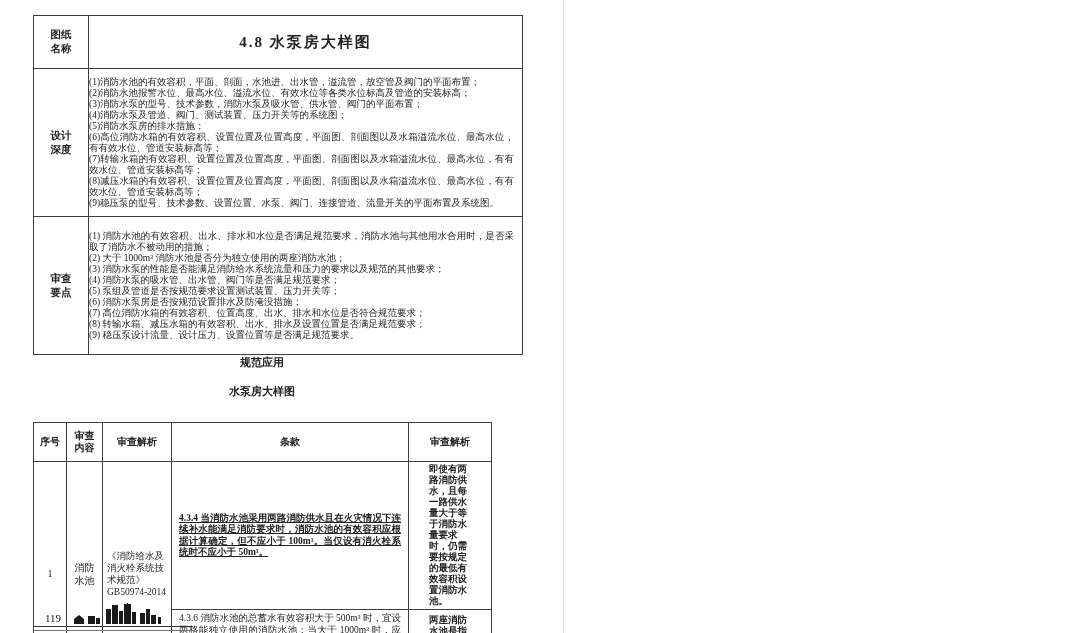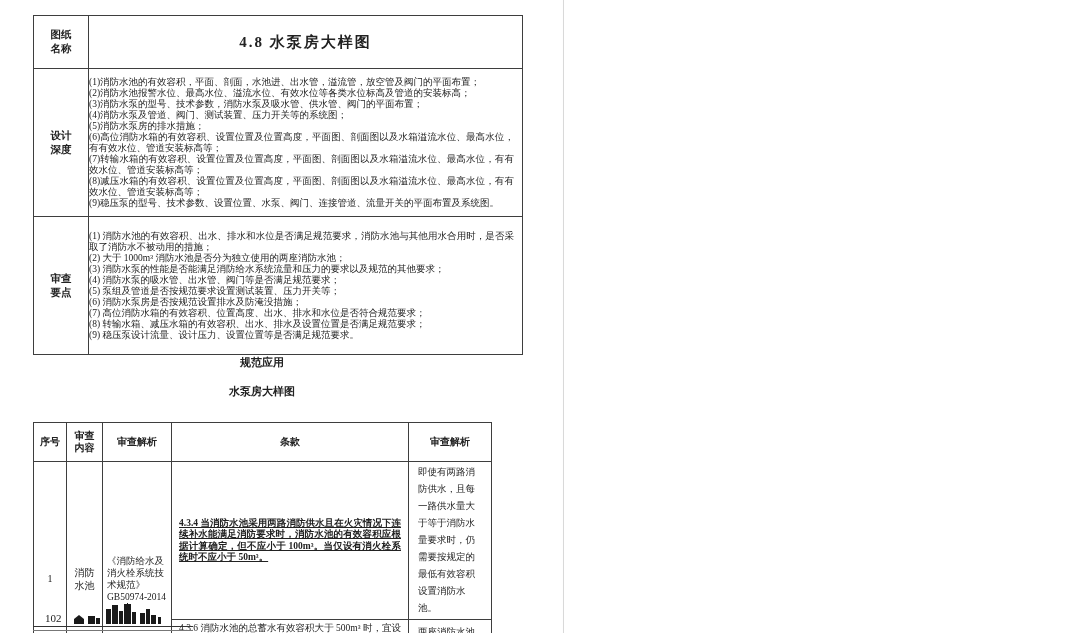--- a/index.html
+++ b/index.html
@@ -32,21 +32,21 @@
   .heading-2{position:absolute;left:33px;top:384px;width:458px;text-align:center;font-weight:bold;font-size:11px;}
 
   
   .rtable{position:absolute;}
   .rtable-left{left:33px;top:402px;width:458px;margin-top:20px;}
   .rtable th{font-size:10px;font-weight:bold;text-align:center;line-height:12px;}
   .rtable td{font-size:9.5px;line-height:11.5px;}
   .rtable .gcell{text-align:center;line-height:13px;font-size:10px;}
   .rtable .std{text-align:left;padding:2px 4px;line-height:12px;}
   .rtable .clause{padding:3px 7px;text-align:justify;}
-  .rtable .analysis{padding:2px 9px;line-height:17px;}
+  .rtable .analysis{padding:2px 20px;line-height:11px;font-weight:bold;}
 
   
   .footer-line{position:absolute;height:3px;border-top:1.5px solid #333;border-bottom:0.5px solid #777;}
   .fl-left{left:33px;top:626px;width:160px;}
   .pageno{position:absolute;font-size:11px;color:#222;font-family:"Liberation Serif",serif;}
   .pn-left{left:45px;top:612px;}
   .skyline{position:absolute;}
   .sk-left{left:72px;top:603px;}
 </style>
 </head>
@@ -124,21 +124,21 @@
         <td style="height:97px" class="clause bold preline">4.3.4  当消防水池采用两路消防供水且在火灾情况下连续补水能满足消防要求时，消防水池的有效容积应根据计算确定，但不应小于 100m³。当仅设有消火栓系统时不应小于 50m³。</td>
         <td class="analysis preline">即使有两路消防供水，且每一路供水量大于等于消防水量要求时，仍需要按规定的最低有效容积设置消防水池。</td>
       </tr>
       <tr>
         <td style="height:66px" class="clause preline">4.3.6  消防水池的总蓄水有效容积大于 500m³ 时，宜设两格能独立使用的消防水池；当大于 1000m³ 时，应设置能独立使用的两座消防水池。每格（或座）消防水池应设置独立的出水管，并应设置满足最低有效水位的连通管，且其管径应能满足消防给水设计流量的要求。</td>
         <td class="analysis preline">两座消防水池是指水池的池壁、池顶完全独立设置。</td>
       </tr>
     </tbody>
       </table>
 
-    <div class="pageno pn-left">102</div>
+    <div class="pageno pn-left">119</div>
     <svg class="skyline sk-left" width="110" height="22" viewBox="0 0 110 22">
       <g fill="#1a1a1a">
         <path d="M2 16 l5 -4 l5 4 v5 h-10 z"></path>
         <rect x="16" y="13" width="7" height="8"></rect>
         <rect x="24" y="15" width="4" height="6"></rect>
         <rect x="34" y="6" width="5" height="15"></rect>
         <rect x="40" y="2" width="6" height="19"></rect>
         <rect x="47" y="8" width="4" height="13"></rect>
         <rect x="52" y="1" width="7" height="20"></rect>
         <rect x="60" y="9" width="4" height="12"></rect>

